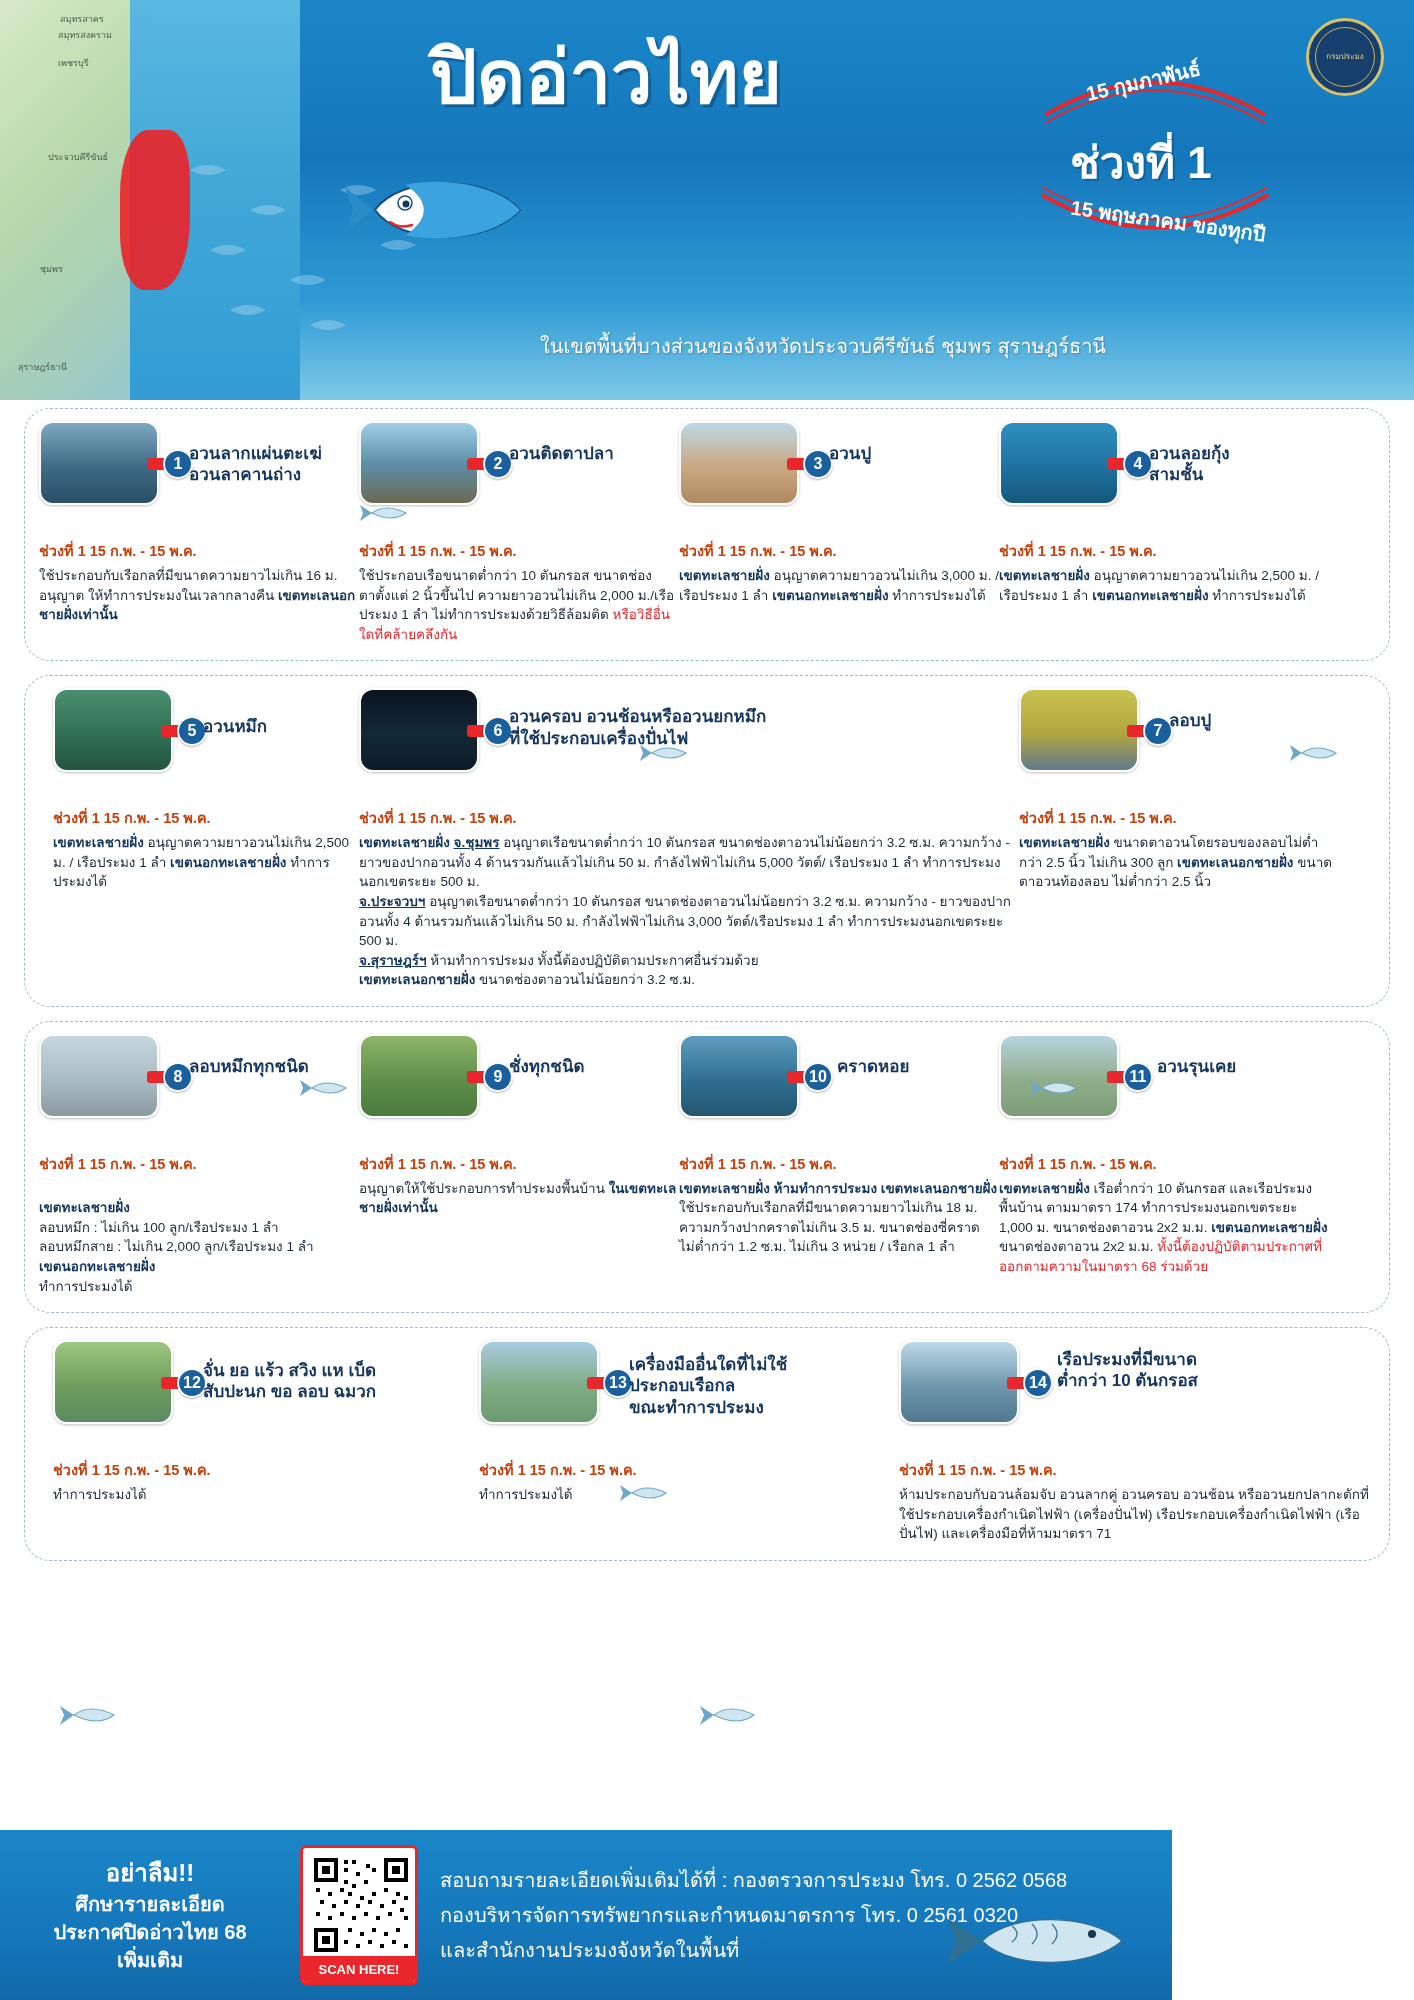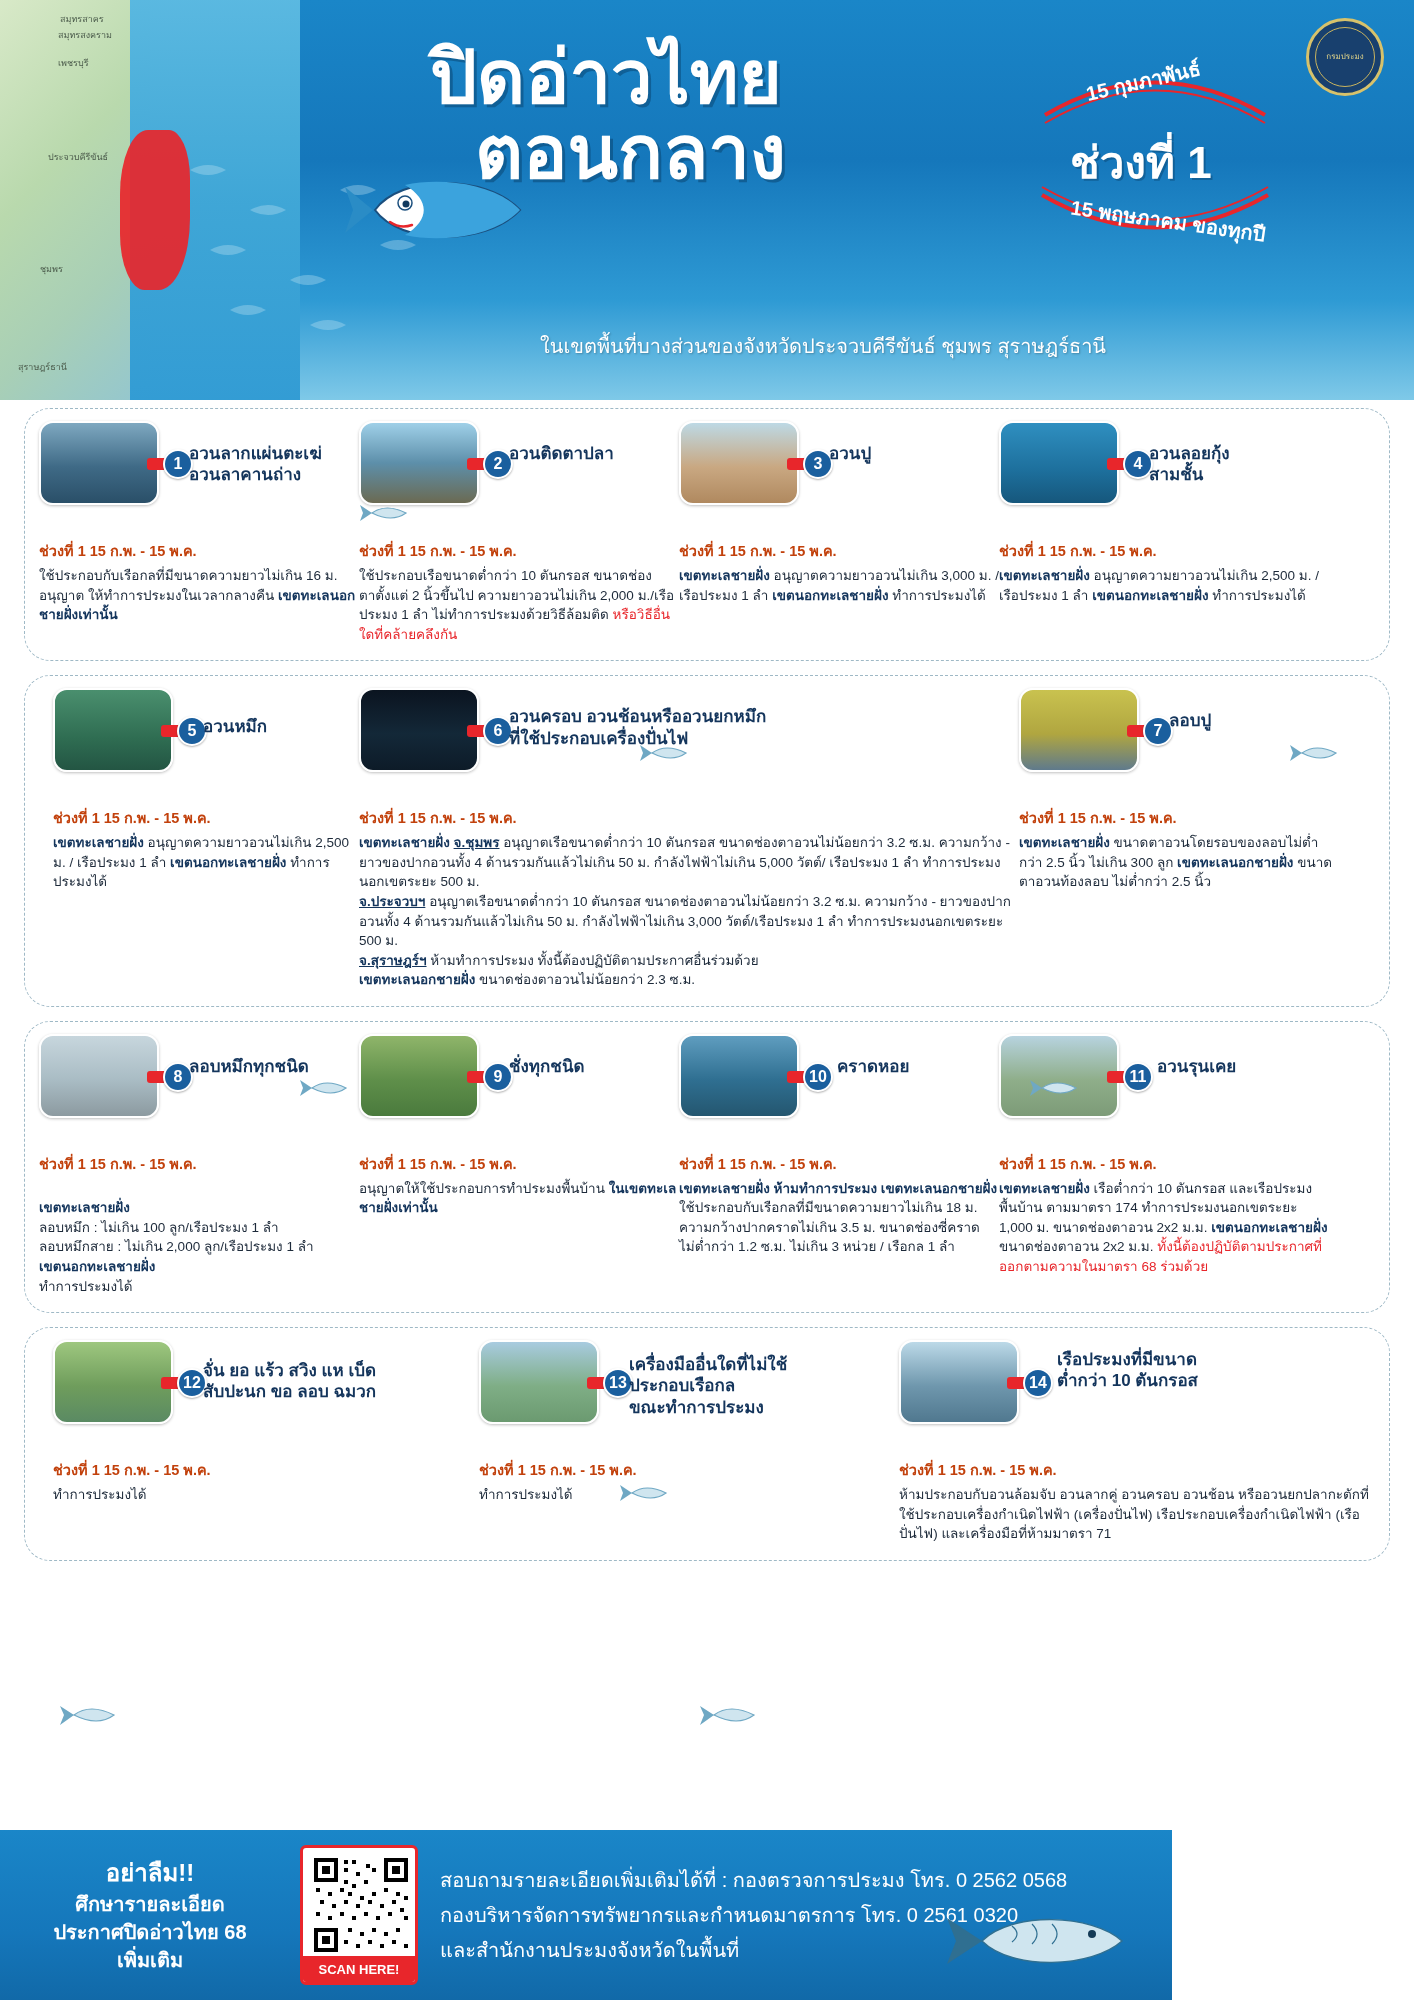--- a/index.html
+++ b/index.html
@@ -193,21 +193,20 @@
     <path d="M30 45 C55 10, 140 8, 175 45 C140 82, 55 80, 30 45 Z" fill="#ffffff" stroke="#1b4f7e" stroke-width="2"></path>
     <path d="M60 20 C95 12, 150 18, 175 45 C150 72, 95 78, 60 70 C85 55, 85 35, 60 20 Z" fill="#3ba3dd"></path>
     <path d="M28 45 L0 22 L8 45 L0 68 Z" fill="#2a8cc6"></path>
     <circle cx="60" cy="38" r="7" fill="#ffffff" stroke="#1b4f7e" stroke-width="1.5"></circle>
     <circle cx="61" cy="39" r="3.5" fill="#123a5e"></circle>
     <path d="M45 57 q10 7 22 3" stroke="#e8262b" stroke-width="2.5" fill="none" stroke-linecap="round"></path>
   </svg>
 
   <div class="titlewrap">
     <div class="title-th title-line1">ปิดอ่าวไทย</div>
-    <div class="title-th title-line2">ตอนกลาง</div>
   </div>
 
   <div class="subtitle">ในเขตพื้นที่บางส่วนของจังหวัดประจวบคีรีขันธ์ ชุมพร สุราษฎร์ธานี</div>
 
   <div class="stamp">
     <svg viewBox="0 0 250 200" style="position:absolute;inset:0;width:250px;height:200px;">
       <path d="M15 60 Q125 -5 235 60" stroke="#e8262b" stroke-width="4" fill="none"></path>
       <path d="M15 68 Q125 3 235 68" stroke="#e8262b" stroke-width="2" fill="none"></path>
       <path d="M12 140 Q125 205 238 140" stroke="#e8262b" stroke-width="4" fill="none"></path>
       <path d="M12 132 Q125 197 238 132" stroke="#e8262b" stroke-width="2" fill="none"></path>
@@ -321,21 +320,21 @@
         <div class="period-label" style="margin-top:34px;">ช่วงที่ 1  15 ก.พ. - 15 พ.ค.</div>
         <div class="desc">
           <b>เขตทะเลชายฝั่ง</b>
           <u>จ.ชุมพร</u>
           <span>อนุญาตเรือขนาดต่ำกว่า 10 ตันกรอส ขนาดช่องตาอวนไม่น้อยกว่า 3.2 ซ.ม. ความกว้าง - ยาวของปากอวนทั้ง 4 ด้านรวมกันแล้วไม่เกิน 50 ม. กำลังไฟฟ้าไม่เกิน 5,000 วัตต์/ เรือประมง 1 ลำ ทำการประมงนอกเขตระยะ 500 ม.</span><br>
           <u>จ.ประจวบฯ</u>
           <span>อนุญาตเรือขนาดต่ำกว่า 10 ตันกรอส ขนาดช่องตาอวนไม่น้อยกว่า 3.2 ซ.ม. ความกว้าง - ยาวของปากอวนทั้ง 4 ด้านรวมกันแล้วไม่เกิน 50 ม. กำลังไฟฟ้าไม่เกิน 3,000 วัตต์/เรือประมง 1 ลำ ทำการประมงนอกเขตระยะ 500 ม.</span><br>
           <u>จ.สุราษฎร์ฯ</u>
           <span>ห้ามทำการประมง   ทั้งนี้ต้องปฏิบัติตามประกาศอื่นร่วมด้วย</span><br>
           <b>เขตทะเลนอกชายฝั่ง</b>
-          <span>ขนาดช่องตาอวนไม่น้อยกว่า 2.3 ซ.ม.</span>
+          <span>ขนาดช่องตาอวนไม่น้อยกว่า 3.2 ซ.ม.</span>
         </div>
       </div>
 
       <div class="card" style="width:320px;">
         <div class="thumb" style="background:linear-gradient(180deg,#c9c24f,#b0a640 55%,#5f7a8c);"></div>
         <div class="badge">
           <div class="bar"></div>
           <div class="num">7</div>
         </div>
         <div class="gearname">ลอบปู</div>

